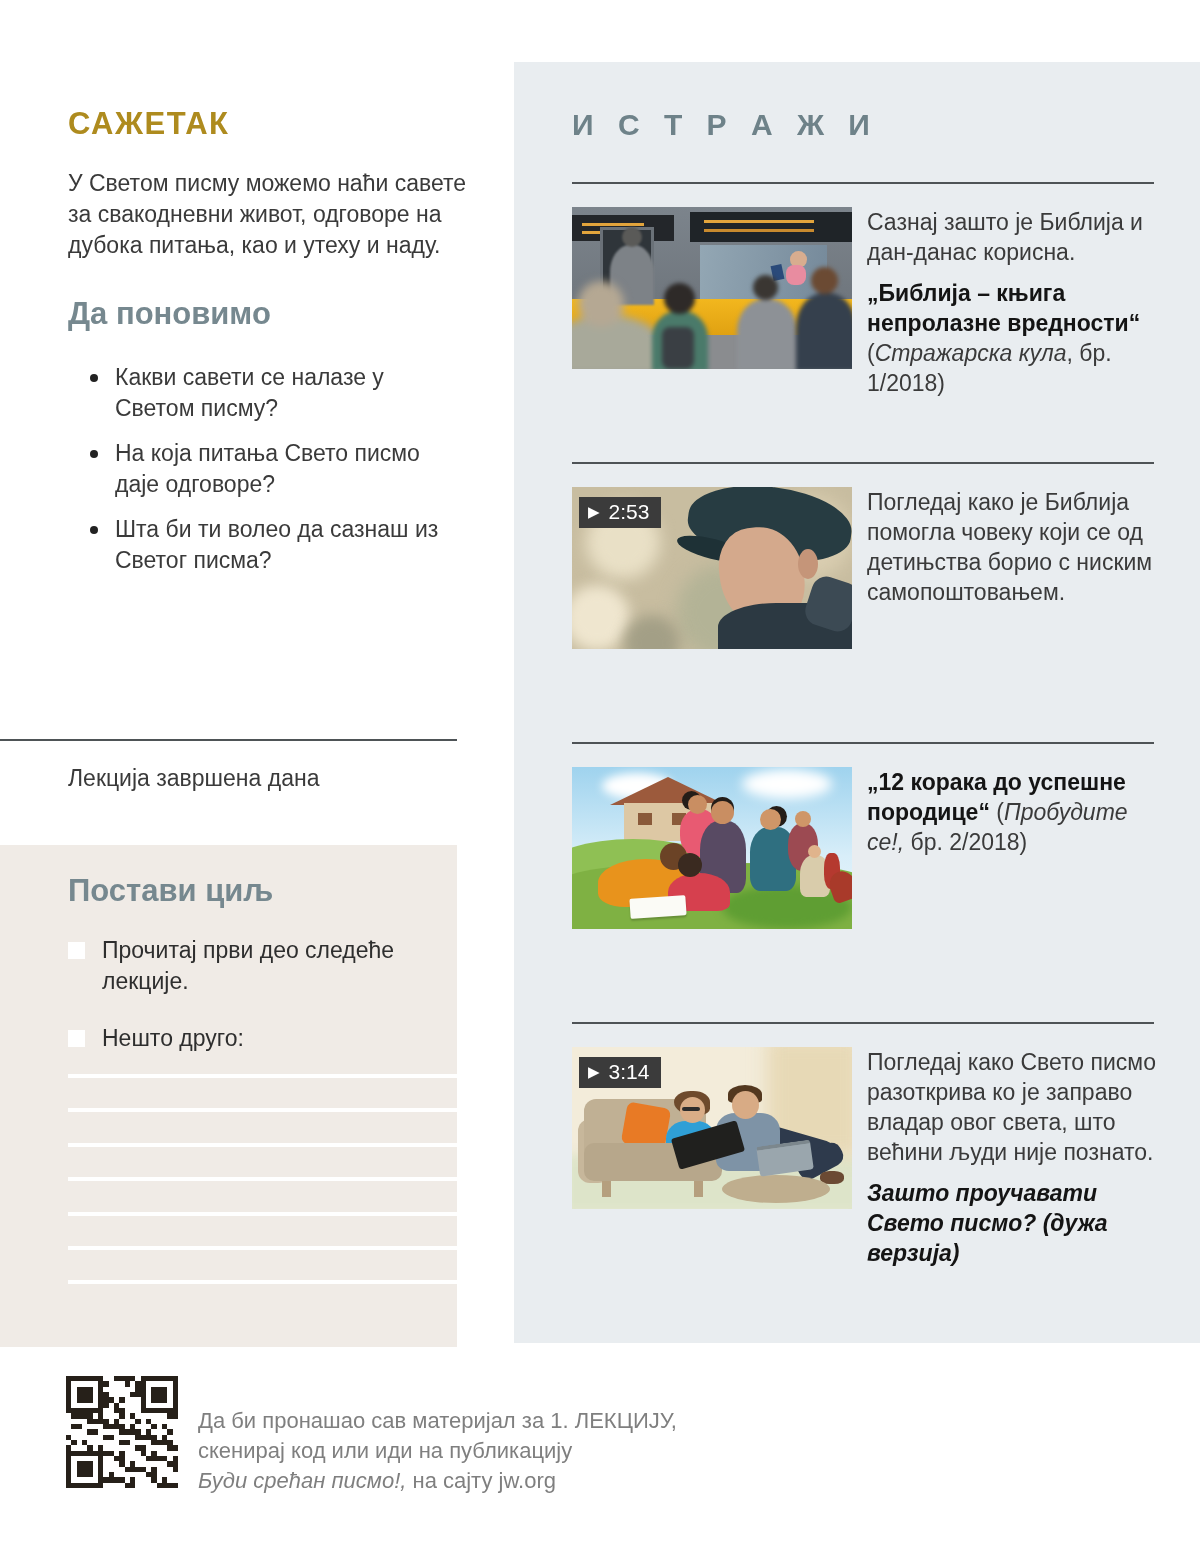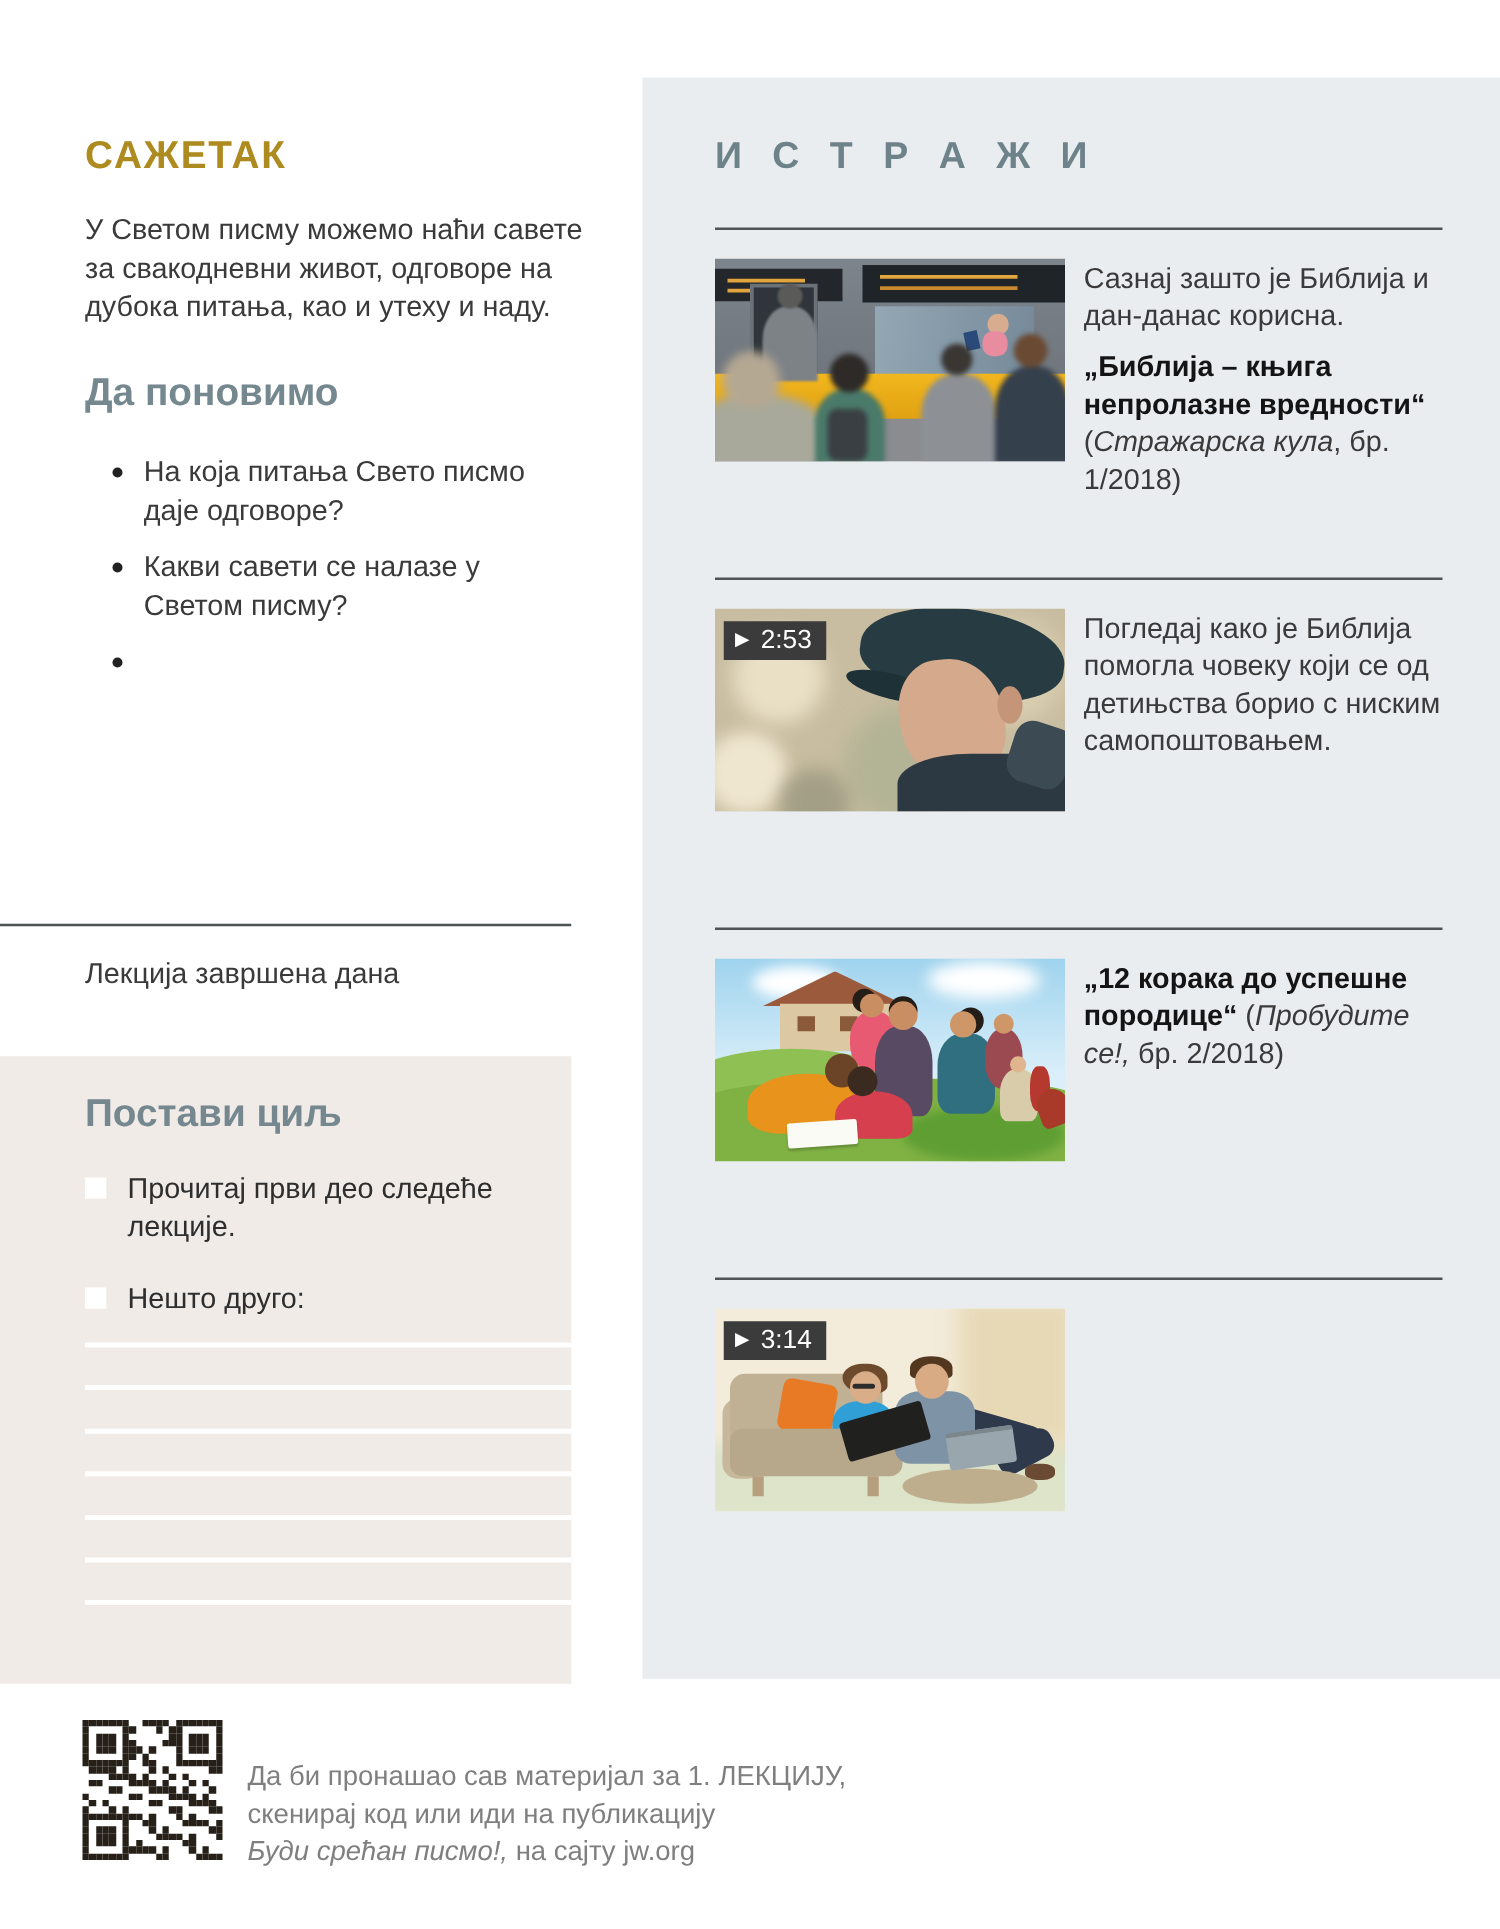--- a/index.html
+++ b/index.html
@@ -144,23 +144,23 @@
 </head>
 <body>
 
 <div class="page">
 
   <h1 class="h-gold">САЖЕТАК</h1>
   <p class="summary-p">У Светом писму можемо наћи савете за свакодневни живот, одговоре на дубока питања, као и утеху и наду.</p>
 
   <h2 class="h-slate review-h">Да поновимо</h2>
   <ul class="review-list">
+    <li><span class="bdot"></span><span>Какви савети се налазе у Светом писму?</span></li>
     <li><span class="bdot"></span><span>На која питања Свето писмо даје одговоре?</span></li>
-    <li><span class="bdot"></span><span>Какви савети се налазе у Светом писму?</span></li>
-    <li><span class="bdot"></span></li>
+    <li><span class="bdot"></span><span>Шта би ти волео да сазнаш из Светог писма?</span></li>
   </ul>
 
   <div class="rule-l"></div>
   <p class="completed">Лекција завршена дана</p>
 
   <div class="goal-box">
     <h2 class="h-slate goal-h">Постави циљ</h2>
     <div class="goal-row row1">
       <span class="cb"></span>
       <span class="lbl">Прочитај први део следеће лекције.</span>
@@ -280,20 +280,24 @@
         <div class="m-sh"></div>
           <div class="m-hr"></div>
           <div class="m-hd"></div>
         <div class="cush"></div>
           <div class="lap"></div>
           <div class="bk"></div>
         <div class="badge">
             <span class="tri">▶</span>
             <span>3:14</span>
           </div>
+      </div>
+      <div class="x-text">
+        <p class="desc">Погледај како Свето писмо разоткрива ко је заправо владар овог света, што већини људи није познато.</p>
+        <p><span class="ttl-it">Зашто проучавати Свето писмо? (дужа верзија)</span></p>
       </div>
     </div>
   </div>
 
   <div class="qr">
       <i style="grid-row:1;grid-column:1"></i>
       <i style="grid-row:1;grid-column:2"></i>
       <i style="grid-row:1;grid-column:3"></i>
       <i style="grid-row:1;grid-column:4"></i>
       <i style="grid-row:1;grid-column:5"></i>

